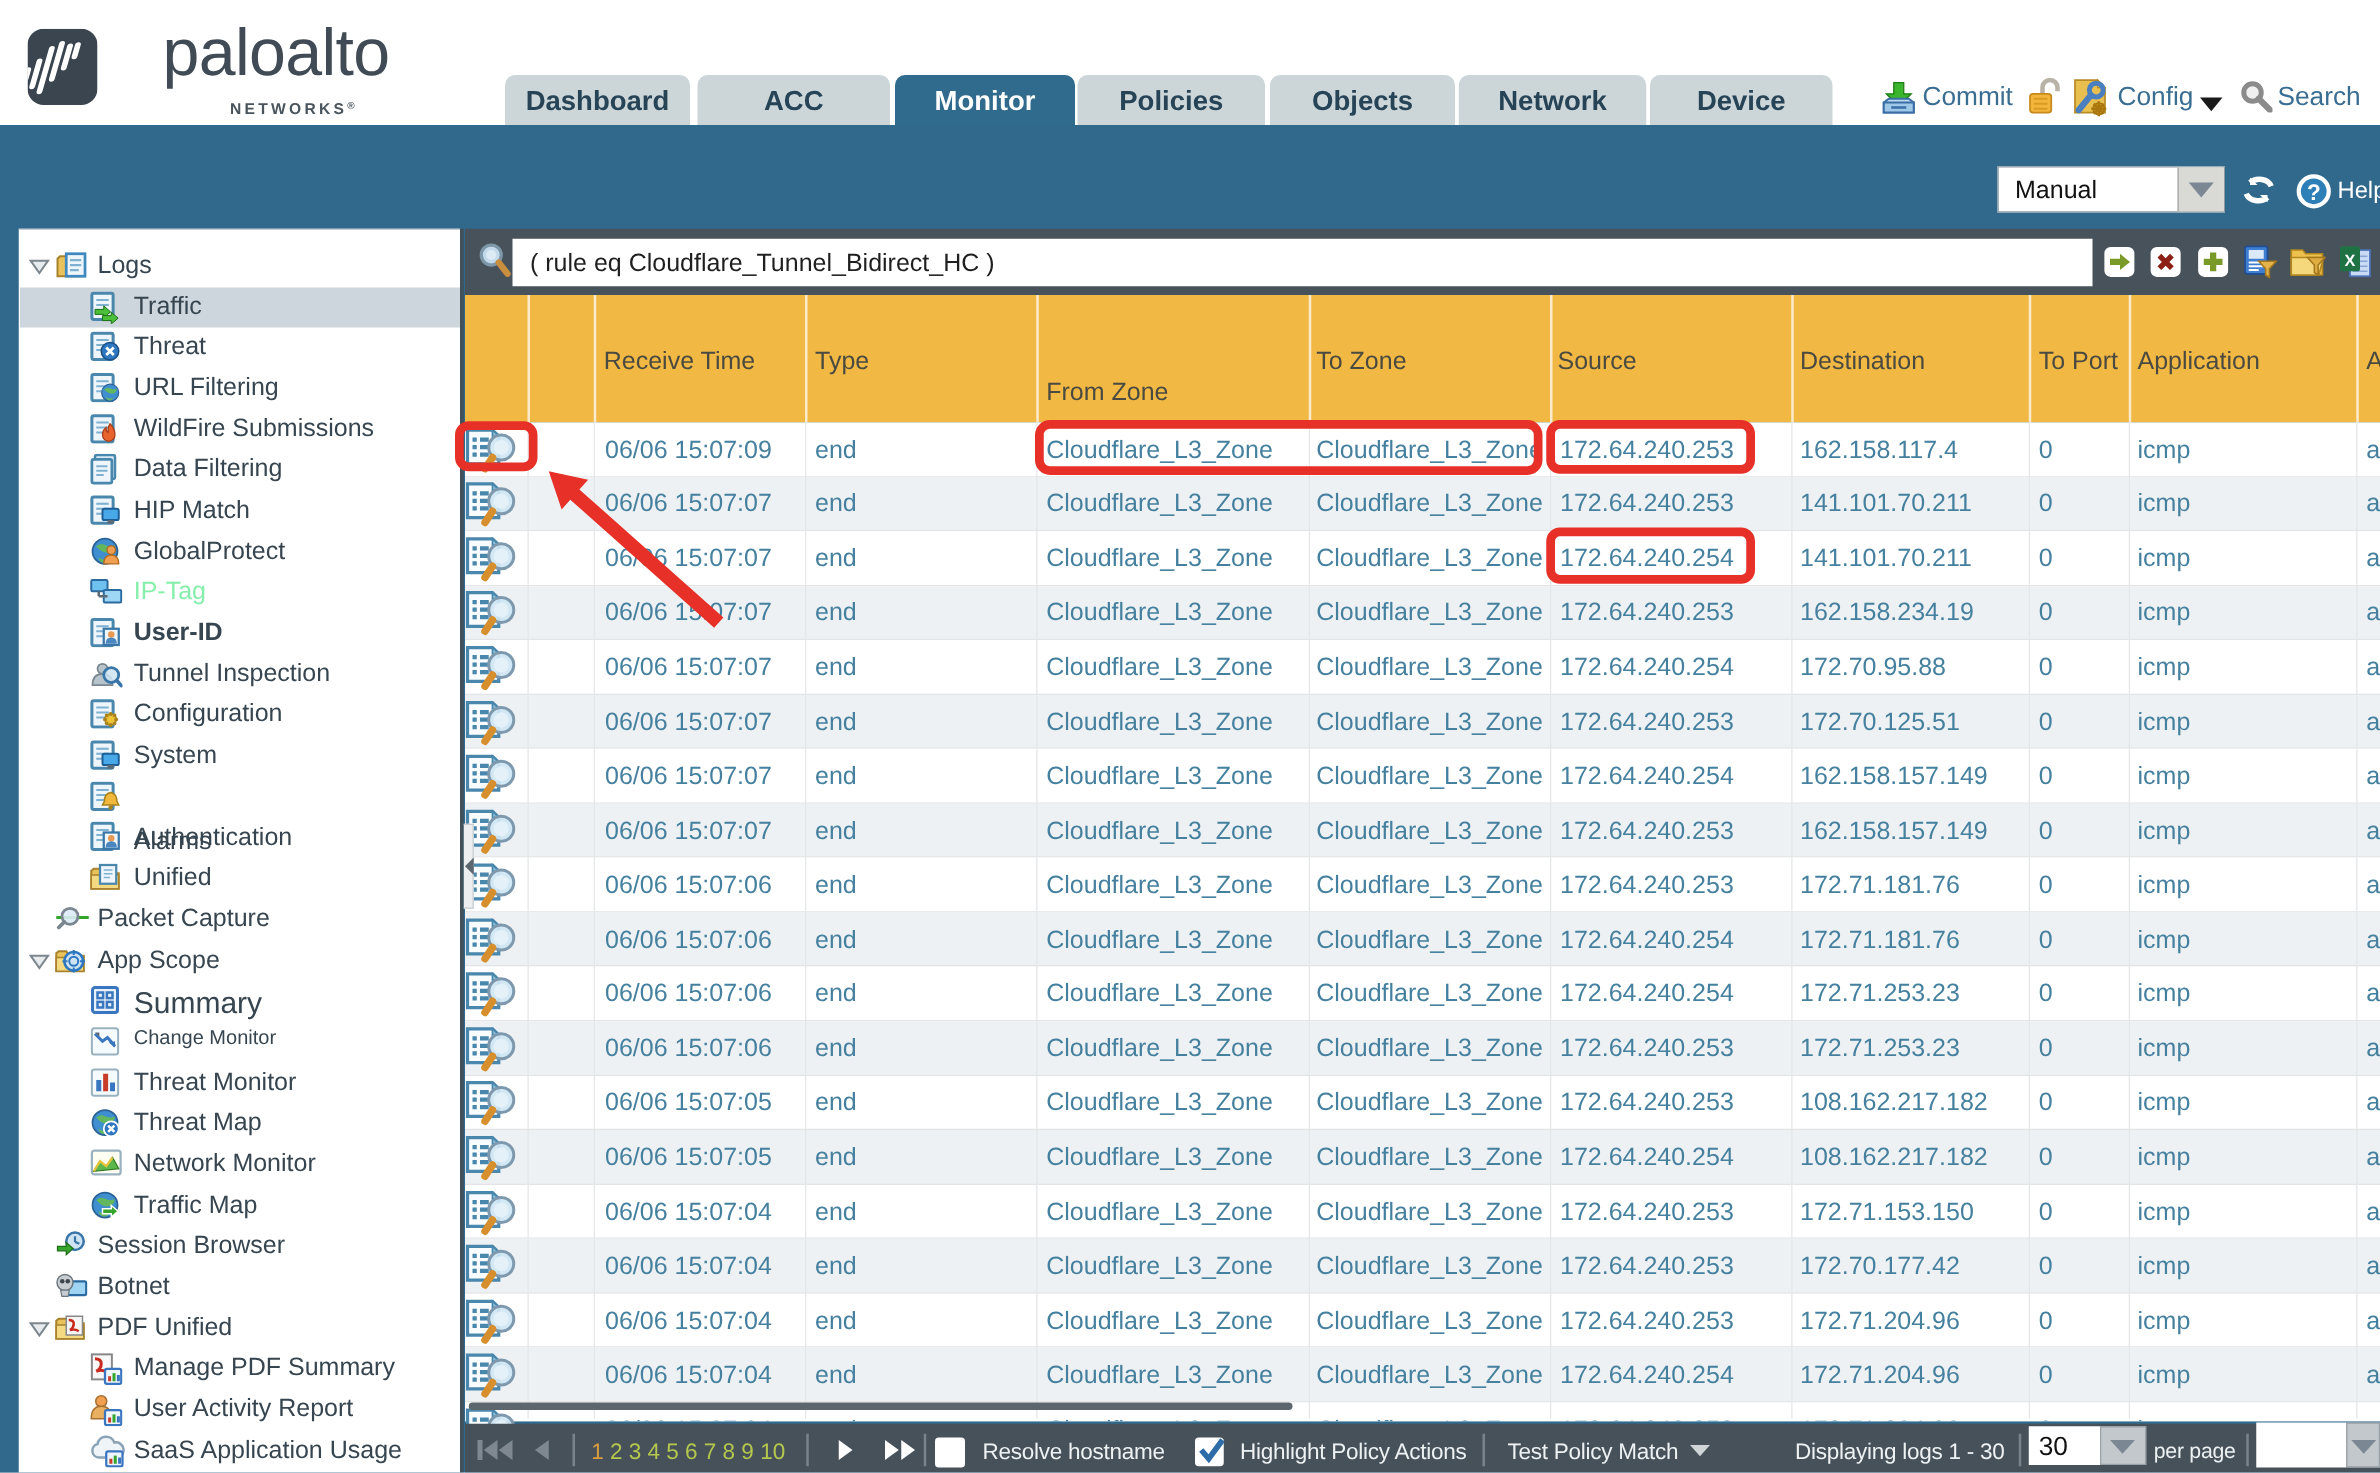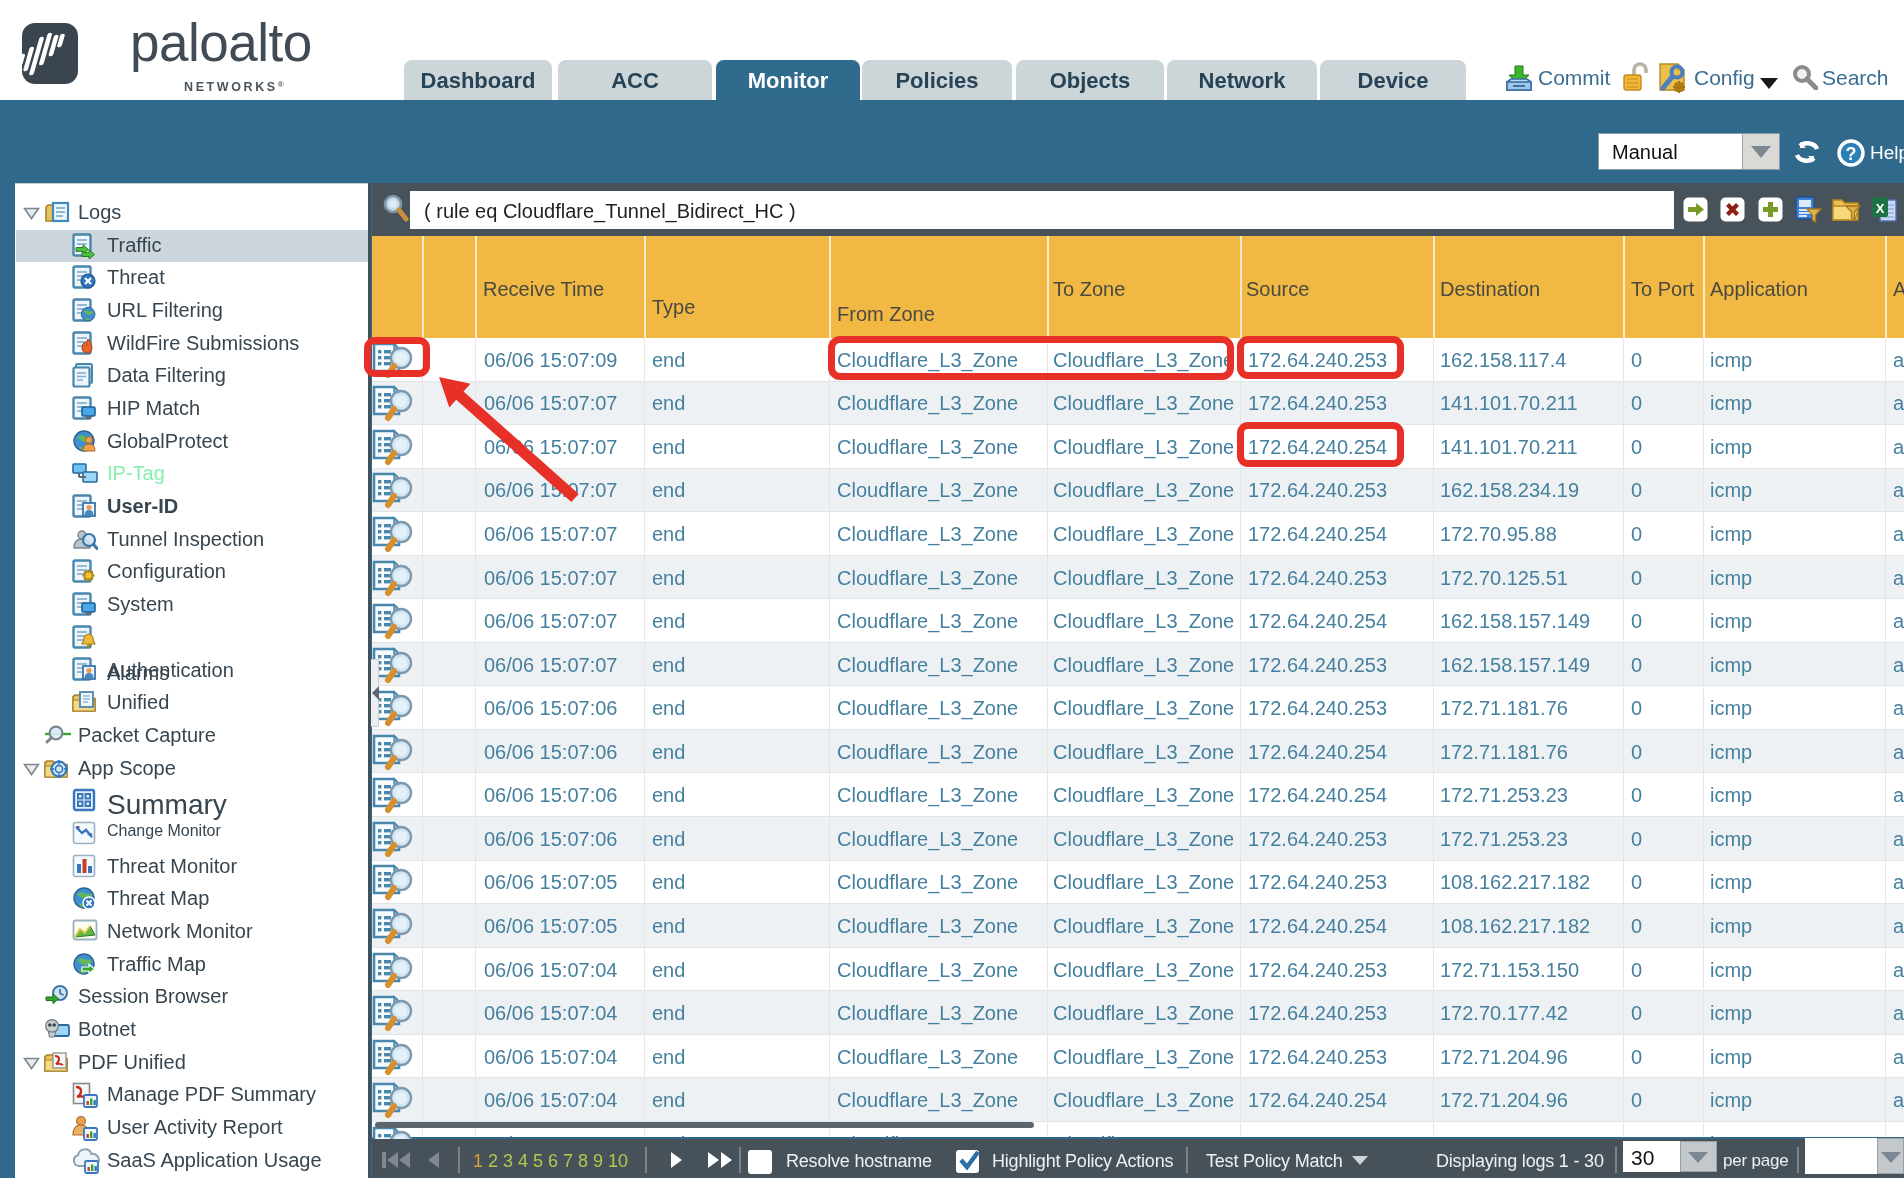--- a/index.html
+++ b/index.html
@@ -290,21 +290,21 @@
 <div class="abs" style="left:78px;top:756.5px;font-size:20px;color:#36454f;white-space:nowrap;">App Scope</div>
 <svg class="abs" style="left:72px;top:788.1800000000001px;" width="24" height="24" viewBox="0 0 24 24">
     <rect x="2" y="2" width="20" height="20" rx="2" fill="#e8f2fa" stroke="#3a76c0" stroke-width="2.4"></rect>
     <g fill="none" stroke="#3a76c0" stroke-width="2">
       <rect x="6" y="6" width="4.5" height="4.5"></rect>
       <rect x="13.5" y="6" width="4.5" height="4.5"></rect>
       <rect x="6" y="13.5" width="4.5" height="4.5"></rect>
       <rect x="13.5" y="13.5" width="4.5" height="4.5"></rect>
     </g>
   </svg>
-<div class="abs" style="left:107px;top:789.2px;font-size:28px;color:#36454f;white-space:nowrap;">Summary</div>
+<div class="abs" style="left:107px;top:789.2px;font-size:24px;color:#36454f;white-space:nowrap;">Summary</div>
 <svg class="abs" style="left:72px;top:820.86px;" width="24" height="24" viewBox="0 0 24 24">
     <rect x="1.5" y="1.5" width="21" height="21" rx="2" fill="#f5fafd" stroke="#9ab2c0" stroke-width="1.6"></rect>
     <path d="M4 6 l6 6 4 -3 6 7" fill="none" stroke="#3a76c0" stroke-width="2.4"></path>
     <path d="M20 16 l0 -5 -5 1z" fill="#3a76c0" transform="translate(0,1)"></path>
     <path d="M4 5 l3.5 0 0 3.5z" fill="#5c6a75"></path>
   </svg>
 <div class="abs" style="left:107px;top:821.9px;font-size:16px;color:#36454f;white-space:nowrap;text-align:center;">Change Monitor</div>
 <svg class="abs" style="left:72px;top:853.5400000000001px;" width="24" height="24" viewBox="0 0 24 24">
     <rect x="1.5" y="1.5" width="21" height="21" rx="2" fill="#f5fafd" stroke="#9ab2c0" stroke-width="1.6"></rect>
     <rect x="5" y="10" width="4" height="9" fill="#3a76c0"></rect>
@@ -437,21 +437,21 @@
 <div class="abs" style="left:475px;top:236px;width:2px;height:102px;background:rgba(255,255,255,0.72);"></div>
 <div class="abs" style="left:644px;top:236px;width:2px;height:102px;background:rgba(255,255,255,0.72);"></div>
 <div class="abs" style="left:829px;top:236px;width:2px;height:102px;background:rgba(255,255,255,0.72);"></div>
 <div class="abs" style="left:1047px;top:236px;width:2px;height:102px;background:rgba(255,255,255,0.72);"></div>
 <div class="abs" style="left:1240px;top:236px;width:2px;height:102px;background:rgba(255,255,255,0.72);"></div>
 <div class="abs" style="left:1433px;top:236px;width:2px;height:102px;background:rgba(255,255,255,0.72);"></div>
 <div class="abs" style="left:1623px;top:236px;width:2px;height:102px;background:rgba(255,255,255,0.72);"></div>
 <div class="abs" style="left:1703px;top:236px;width:2px;height:102px;background:rgba(255,255,255,0.72);"></div>
 <div class="abs" style="left:1885px;top:236px;width:2px;height:102px;background:rgba(255,255,255,0.72);"></div>
 <div class="abs" style="left:483px;top:278px;font-size:20px;color:#4a4a40;white-space:nowrap;">Receive Time</div>
-<div class="abs" style="left:652px;top:278px;font-size:20px;color:#4a4a40;white-space:nowrap;margin-top:18px;">Type</div>
+<div class="abs" style="left:652px;top:278px;font-size:20px;color:#4a4a40;white-space:nowrap;">Type</div>
 <div class="abs" style="left:837px;top:278px;font-size:20px;color:#4a4a40;white-space:nowrap;margin-top:25px;">From Zone</div>
 <div class="abs" style="left:1053px;top:278px;font-size:20px;color:#4a4a40;white-space:nowrap;">To Zone</div>
 <div class="abs" style="left:1246px;top:278px;font-size:20px;color:#4a4a40;white-space:nowrap;">Source</div>
 <div class="abs" style="left:1440px;top:278px;font-size:20px;color:#4a4a40;white-space:nowrap;">Destination</div>
 <div class="abs" style="left:1631px;top:278px;font-size:20px;color:#4a4a40;white-space:nowrap;">To Port</div>
 <div class="abs" style="left:1710px;top:278px;font-size:20px;color:#4a4a40;white-space:nowrap;">Application</div>
 <div class="abs" style="left:1893px;top:278px;font-size:20px;color:#4a4a40;white-space:nowrap;">A</div>
 <div class="abs" style="left:372px;top:338px;width:1532px;height:799px;overflow:hidden;background:#ffffff;">
 <div class="abs" style="left:0;top:0.0px;width:1532px;height:43.55px;background:#ffffff;border-bottom:1px solid #e2e4e6;"></div>
 <div class="abs" style="left:112px;top:10.8px;font-size:20px;color:#45809f;white-space:nowrap;">06/06 15:07:09</div>

